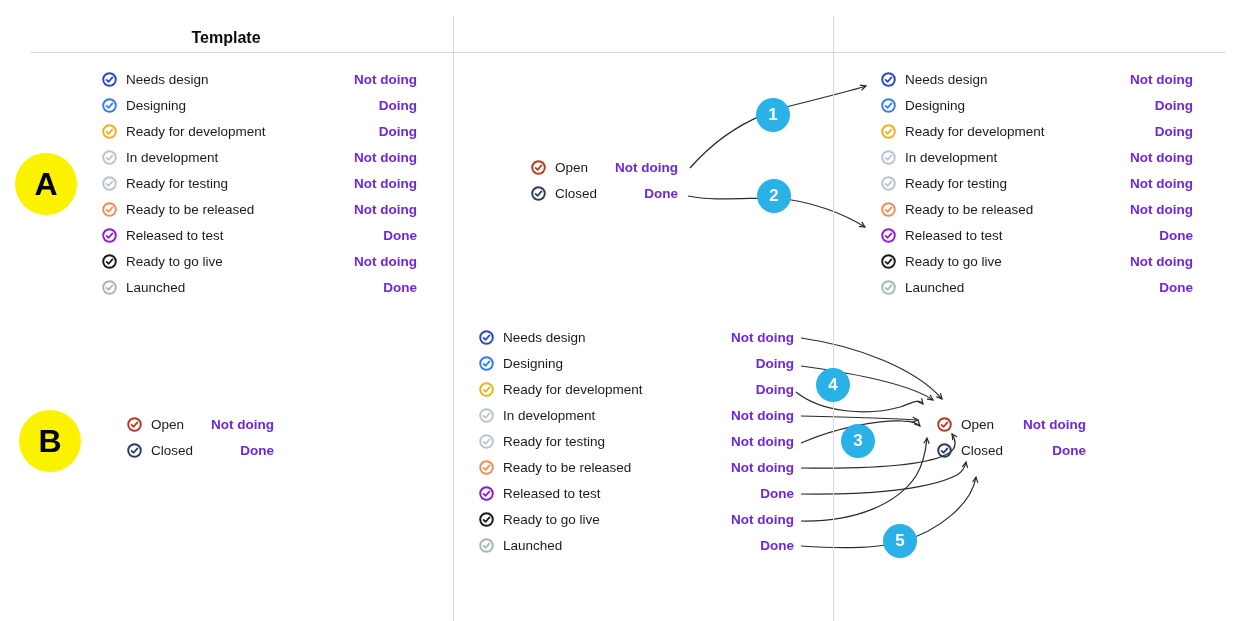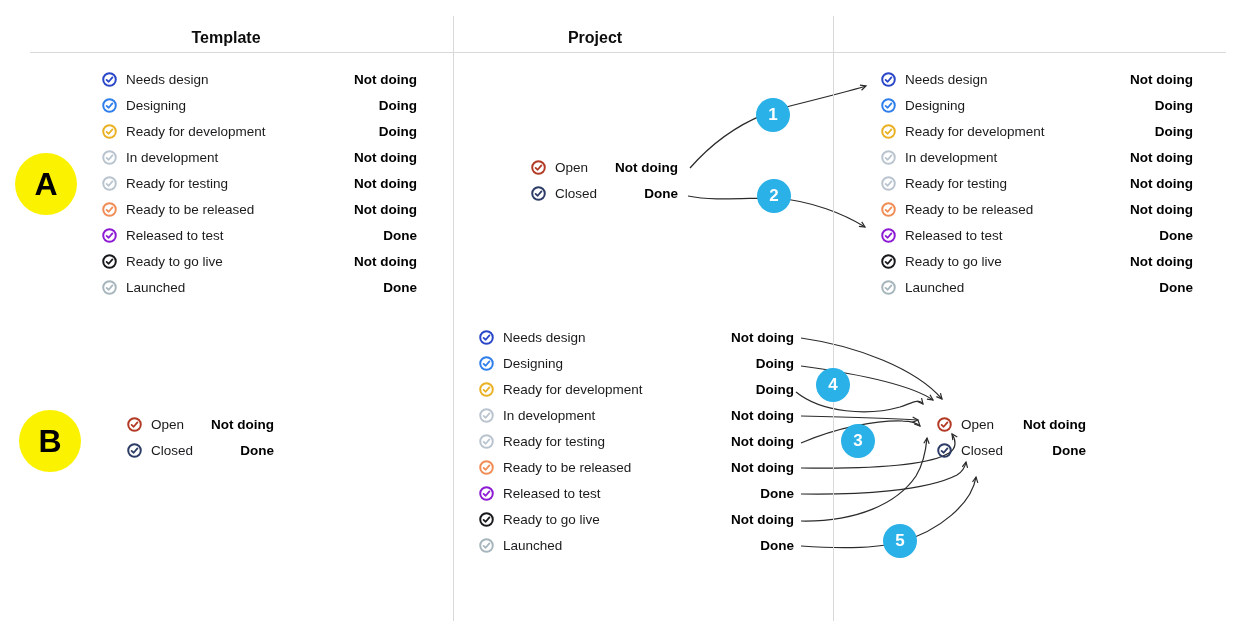--- a/index.html
+++ b/index.html
@@ -10,21 +10,21 @@
   }
   .col-header{position:absolute;top:29px;width:240px;font-size:16px;font-weight:700;
     text-align:center;color:#0c0c0d;white-space:nowrap;}
   .hline{position:absolute;left:30px;top:52px;width:1196px;height:1px;background:var(--divider);}
   .vline{position:absolute;top:16px;width:1px;height:605px;background:var(--divider);}
   .slist{position:absolute;}
   .srow{display:flex;align-items:center;height:26px;text-align:right;}
   .icon{flex:none;width:15px;height:15px;margin-right:9px;}
   .icon svg{display:block;width:15px;height:15px;}
   .lbl{font-size:13.5px;white-space:nowrap;}
-  .val{margin-left:auto;padding-left:12px;font-size:13.5px;font-weight:700;color:#000000;white-space:nowrap;}
+  .val{margin-left:auto;padding-left:12px;font-size:13.5px;font-weight:700;color:#6d28d9;white-space:nowrap;}
   .marker{position:absolute;width:62px;height:62px;border-radius:50%;background:var(--marker);
     display:flex;align-items:center;justify-content:center;
     font-size:32px;font-weight:800;color:#000;}
   .badge{position:absolute;width:34px;height:34px;border-radius:50%;background:var(--badge);
     display:flex;align-items:center;justify-content:center;
     font-size:17px;font-weight:800;color:#fff;}
   #arrows{position:absolute;left:0;top:0;}
   #arrows path.a{fill:none;stroke:var(--arrow);stroke-width:1.25px;}
 </style>
 </head>
@@ -53,21 +53,20 @@
       <path class="a" marker-end="url(#ah)" d="M 801 521 C 856 522, 897 504, 916 476 C 924 463, 926 449, 927 438"></path>
       <path class="a" marker-end="url(#ah)" d="M 801 546 C 842 549, 874 549, 900 542 C 940 531, 972 503, 976 477"></path>
     </g>
   </svg>
 
   <div class="hline"></div>
   <div class="vline" style="left:453px"></div>
   <div class="vline" style="left:833px"></div>
 
   <div class="col-header" style="left:106px">Template</div>
-  <div class="col-header" style="left:475px">Project</div>
 
   <div class="slist" style="left:102px;top:66px;width:315px">
 
   <div class="srow">
         <span class="icon" style="color: rgb(41, 70, 200);">
           <svg viewBox="0 0 16 16" fill="none" stroke="currentColor">
             <circle cx="8" cy="8" r="6.7" stroke-width="2.1"></circle>
             <path d="M4.9 8.4 L7.1 10.4 L11.1 5.7" stroke-width="1.9" stroke-linecap="round" stroke-linejoin="round"></path>
           </svg>
         </span>

